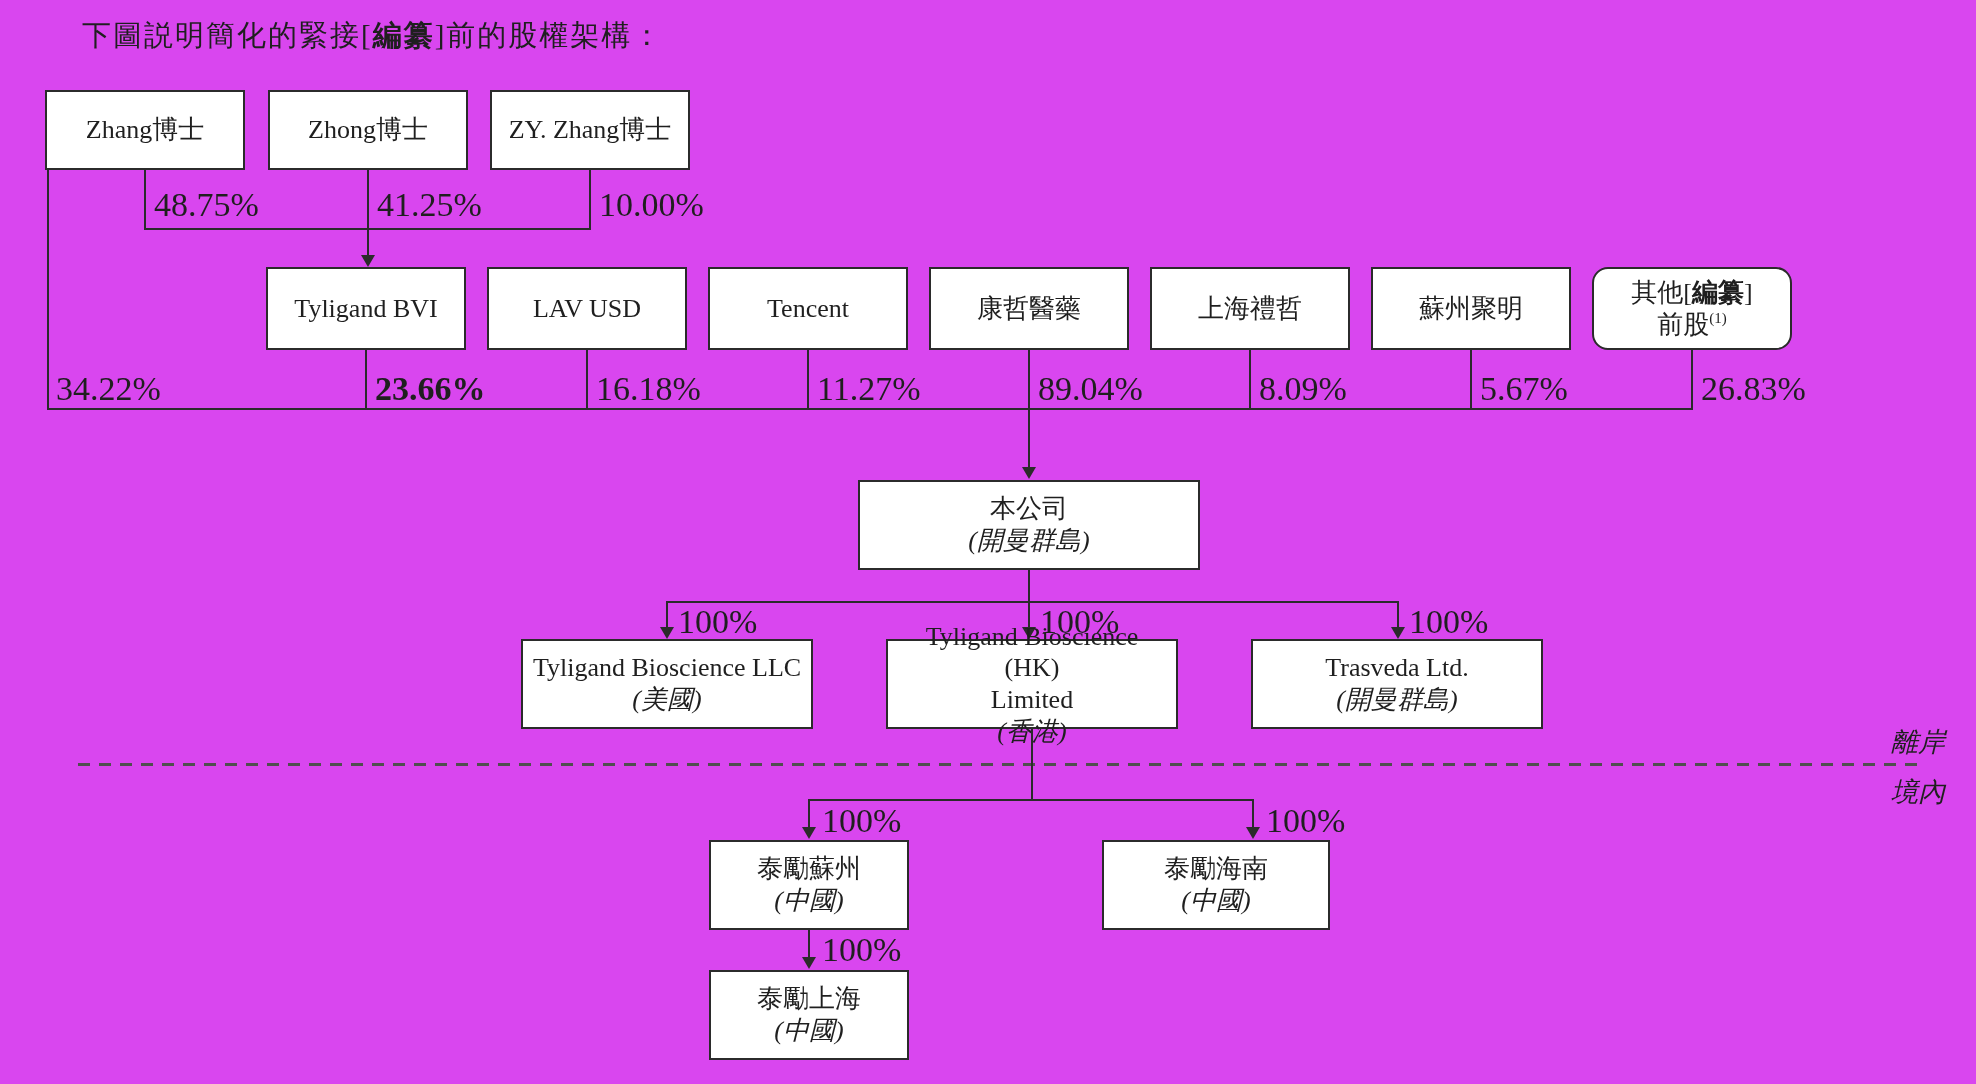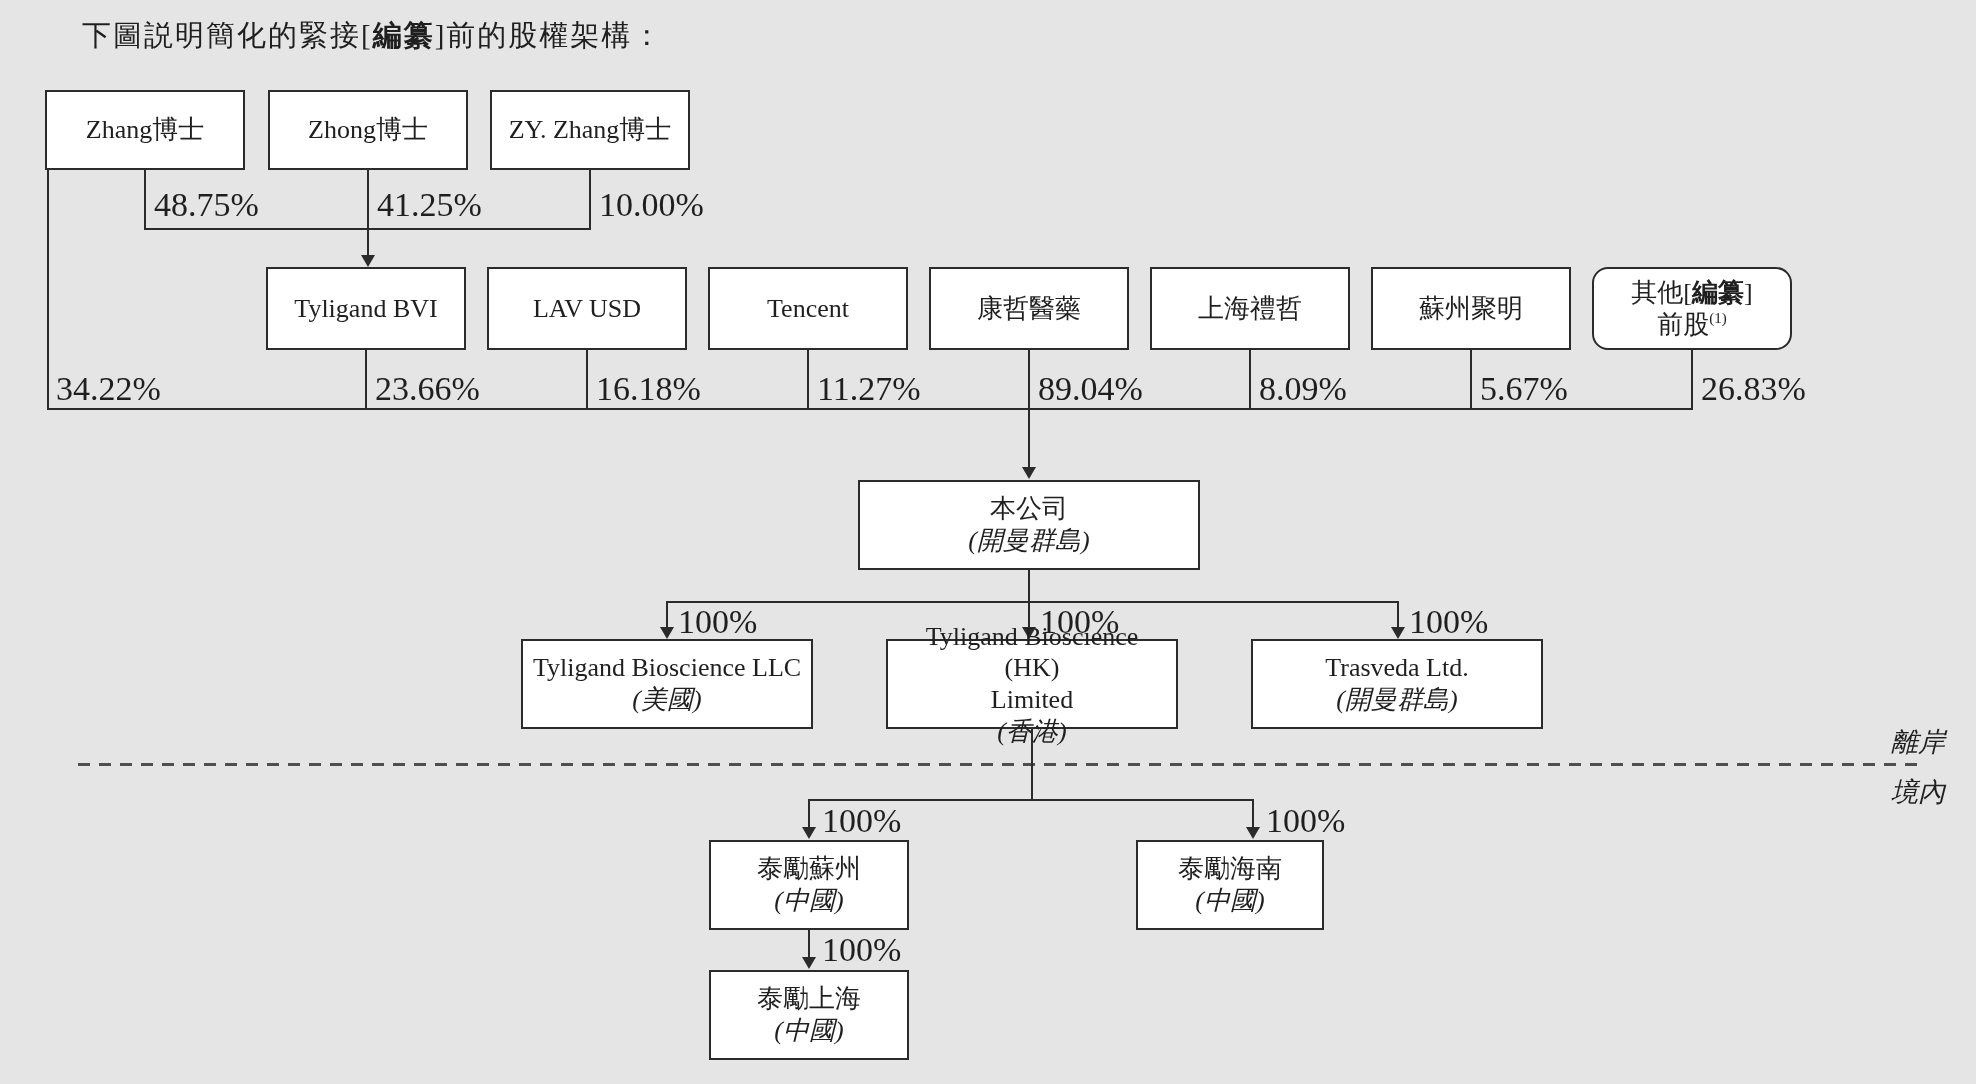--- a/index.html
+++ b/index.html
@@ -1,17 +1,17 @@
 <!DOCTYPE html>
 <html><head>
 <meta charset="utf-8">
 <style>
   html,body{margin:0;padding:0;background:#ffffff;}
   .canvas{
-    position:relative;width:1976px;height:1084px;background:#e5e5e5;
+    position:relative;width:1976px;height:1084px;background:#d946ef;
     font-family:"Liberation Serif","DejaVu Serif",serif;color:#1f1f1f;
     overflow:hidden;
   }
   .title{position:absolute;left:82px;top:16px;font-size:29px;letter-spacing:2px;white-space:nowrap;}
   .b{font-weight:bold;}
   .node{
     position:absolute;box-sizing:border-box;border:2px solid #2b2b2b;background:#ffffff;
     display:flex;flex-direction:column;align-items:center;justify-content:center;
     text-align:center;font-size:26px;line-height:1.22;padding:2px 8px;
   }
@@ -79,21 +79,21 @@
 
   <div class="vl" style="left:365px;top:350px;height:60px;"></div>
   <div class="vl" style="left:586px;top:350px;height:60px;"></div>
   <div class="vl" style="left:807px;top:350px;height:60px;"></div>
   <div class="vl" style="left:1028px;top:350px;height:60px;"></div>
   <div class="vl" style="left:1249px;top:350px;height:60px;"></div>
   <div class="vl" style="left:1470px;top:350px;height:60px;"></div>
   <div class="vl" style="left:1691px;top:350px;height:60px;"></div>
 
   <div class="pct" style="left:56px;top:370px;">34.22%</div>
-  <div class="pct" style="left:375px;top:370px;">23.66%</div>
+  <div class="pct" style="left:375px;top:370px;font-weight:bold;">23.66%</div>
   <div class="pct" style="left:596px;top:370px;">16.18%</div>
   <div class="pct" style="left:817px;top:370px;">11.27%</div>
   <div class="pct" style="left:1038px;top:370px;">89.04%</div>
   <div class="pct" style="left:1259px;top:370px;">8.09%</div>
   <div class="pct" style="left:1480px;top:370px;">5.67%</div>
   <div class="pct" style="left:1701px;top:370px;">26.83%</div>
 
   <div class="hl" style="left:47px;top:408px;width:1646px;"></div>
   <div class="vl" style="left:1028px;top:410px;height:58px;"></div>
   <div class="ah" style="left:1022px;top:467px;"></div>
@@ -139,21 +139,21 @@
   <div class="ah" style="left:802px;top:827px;"></div>
   <div class="vl" style="left:1252px;top:801px;height:26px;"></div>
   <div class="ah" style="left:1246px;top:827px;"></div>
   <div class="pct" style="left:822px;top:802px;">100%</div>
   <div class="pct" style="left:1266px;top:802px;">100%</div>
 
   <div class="node" style="left:709px;top:840px;width:200px;height:90px;">
     <div>泰勵蘇州</div>
     <div class="jur">(中國)</div>
   </div>
-  <div class="node" style="left:1136px;top:840px;width:188px;height:90px;">
+  <div class="node" style="left:1102px;top:840px;width:228px;height:90px;">
     <div>泰勵海南</div>
     <div class="jur">(中國)</div>
   </div>
 
   <div class="vl" style="left:808px;top:930px;height:27px;"></div>
   <div class="ah" style="left:802px;top:957px;"></div>
   <div class="pct" style="left:822px;top:931px;">100%</div>
 
   <div class="node" style="left:709px;top:970px;width:200px;height:90px;">
     <div>泰勵上海</div>

